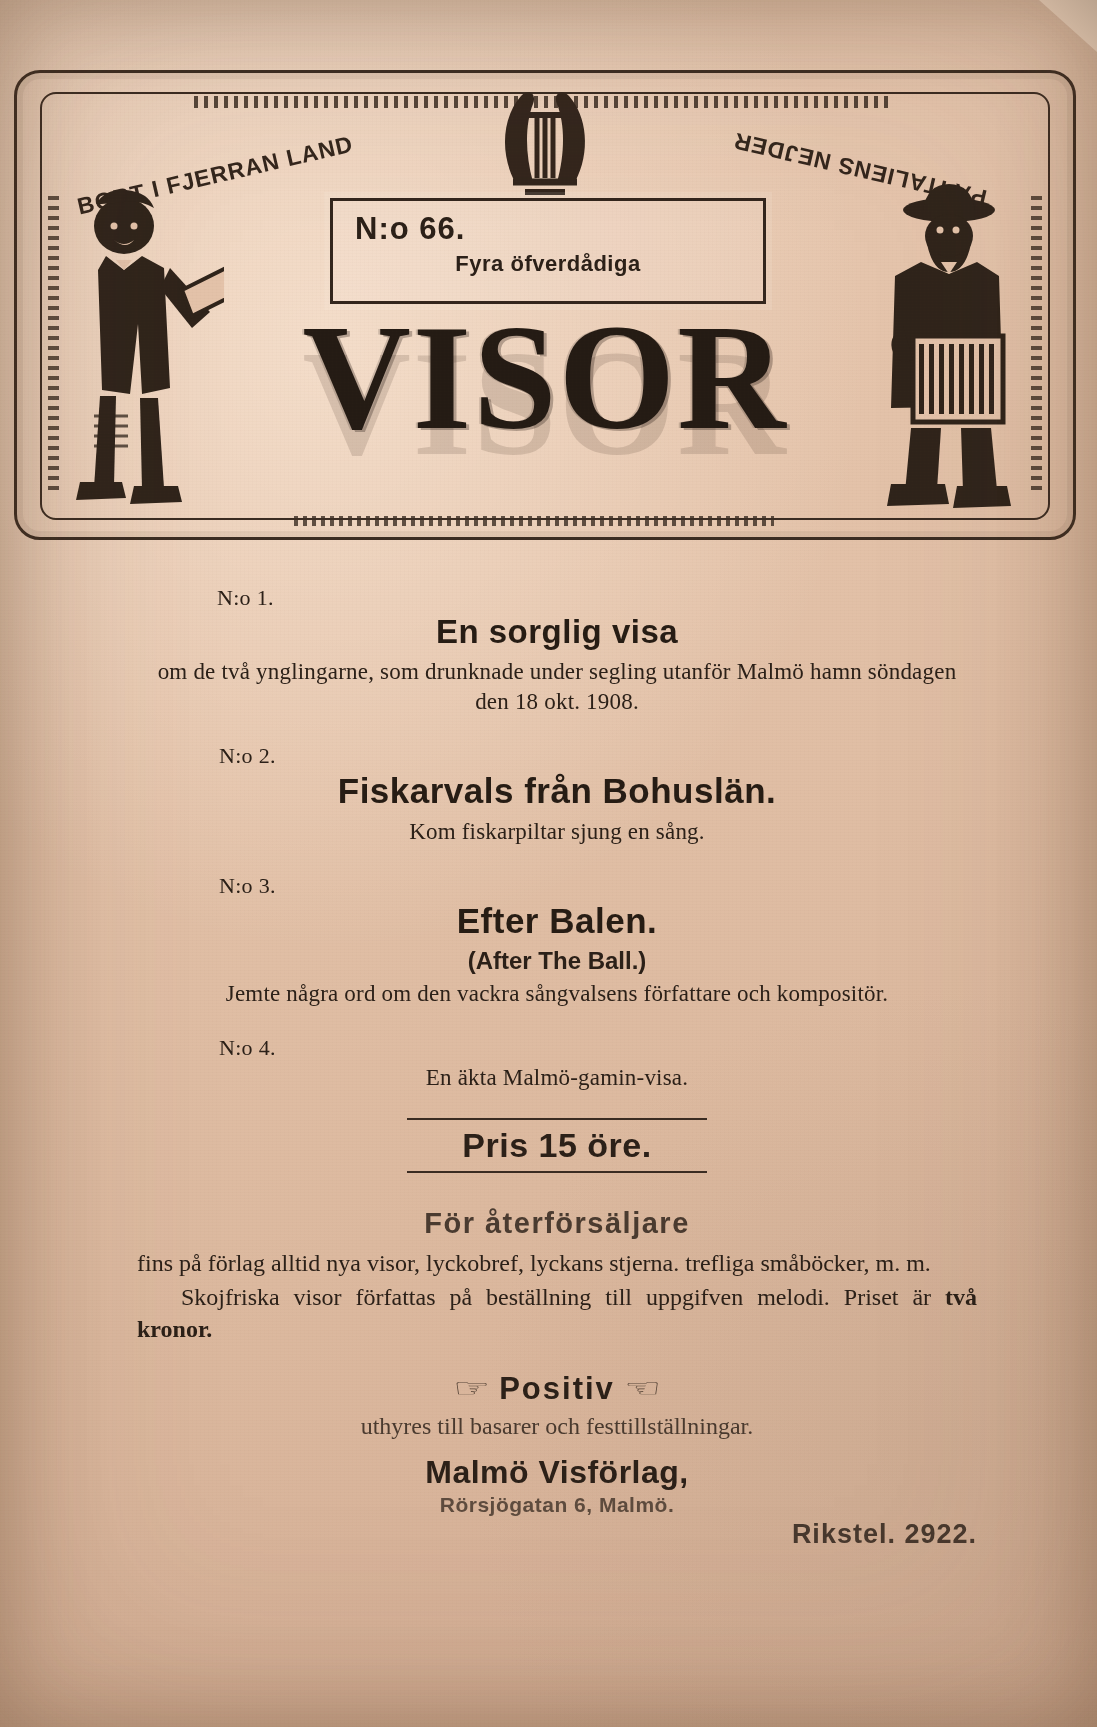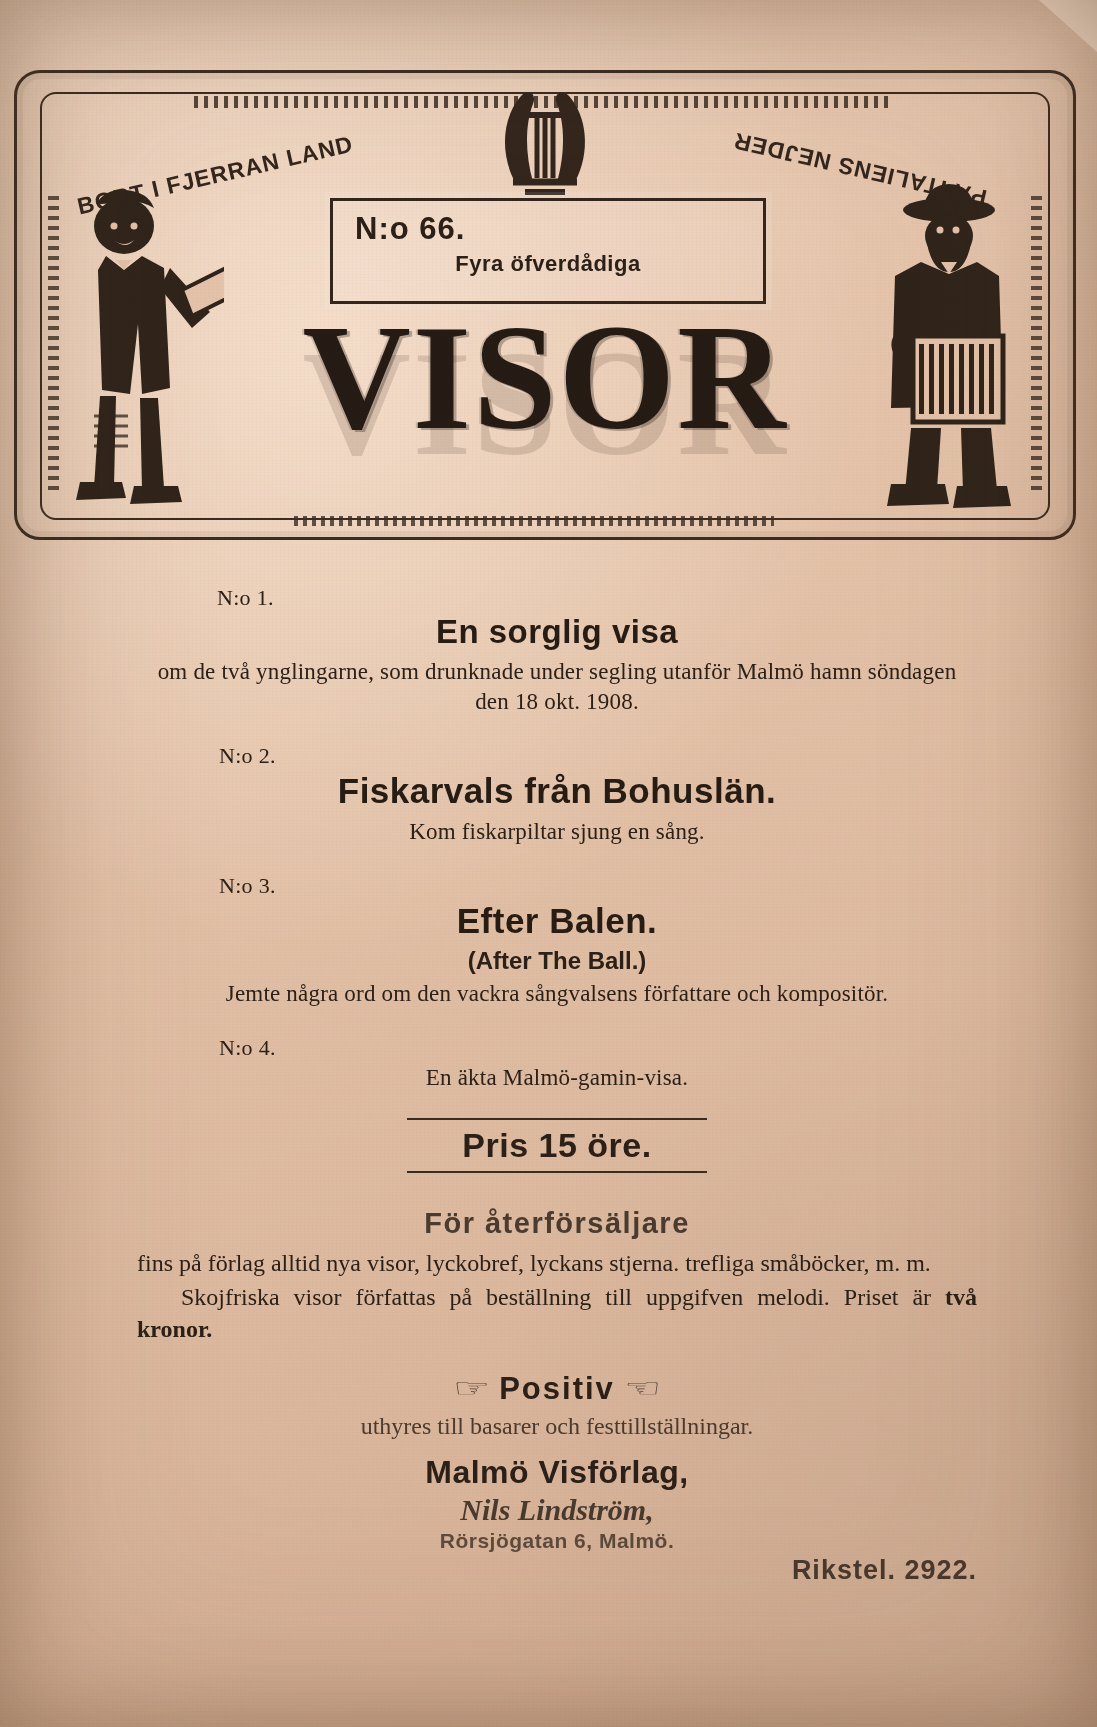--- a/index.html
+++ b/index.html
@@ -449,21 +449,20 @@
     </div>
 
     <div class="positiv-row">
       <span class="hand">☞</span>
       <span class="positiv">Positiv</span>
       <span class="hand flip">☞</span>
     </div>
     <div class="hire-line faded">uthyres till basarer och festtillställningar.</div>
 
     <div class="pub-name">Malmö Visförlag,</div>
-    <div class="pub-person faded">Nils Lindström,</div>
     <div class="pub-addr faded2">Rörsjögatan 6, Malmö.</div>
     <div class="pub-phone faded">Rikstel. 2922.</div>
   </div>
 
   <div class="grain"></div>
   <div class="vignette"></div>
   <div class="corner-fold"></div>
 </div>
 
 </body></html>

